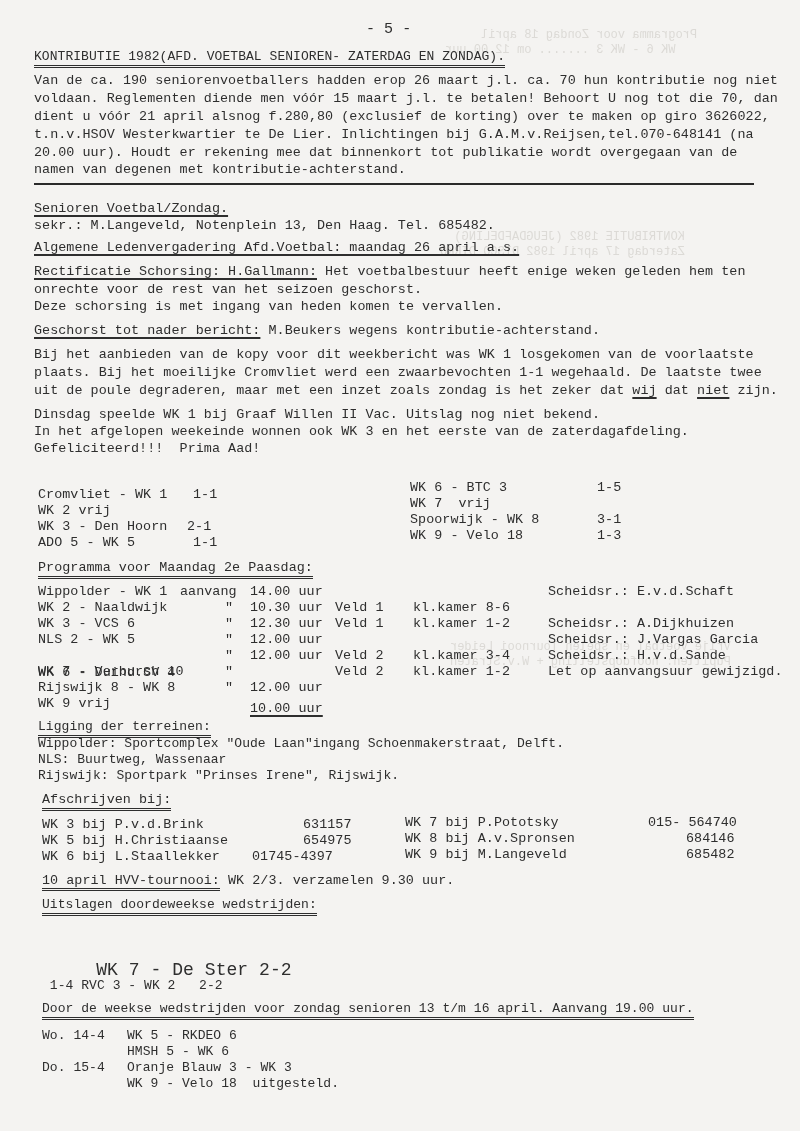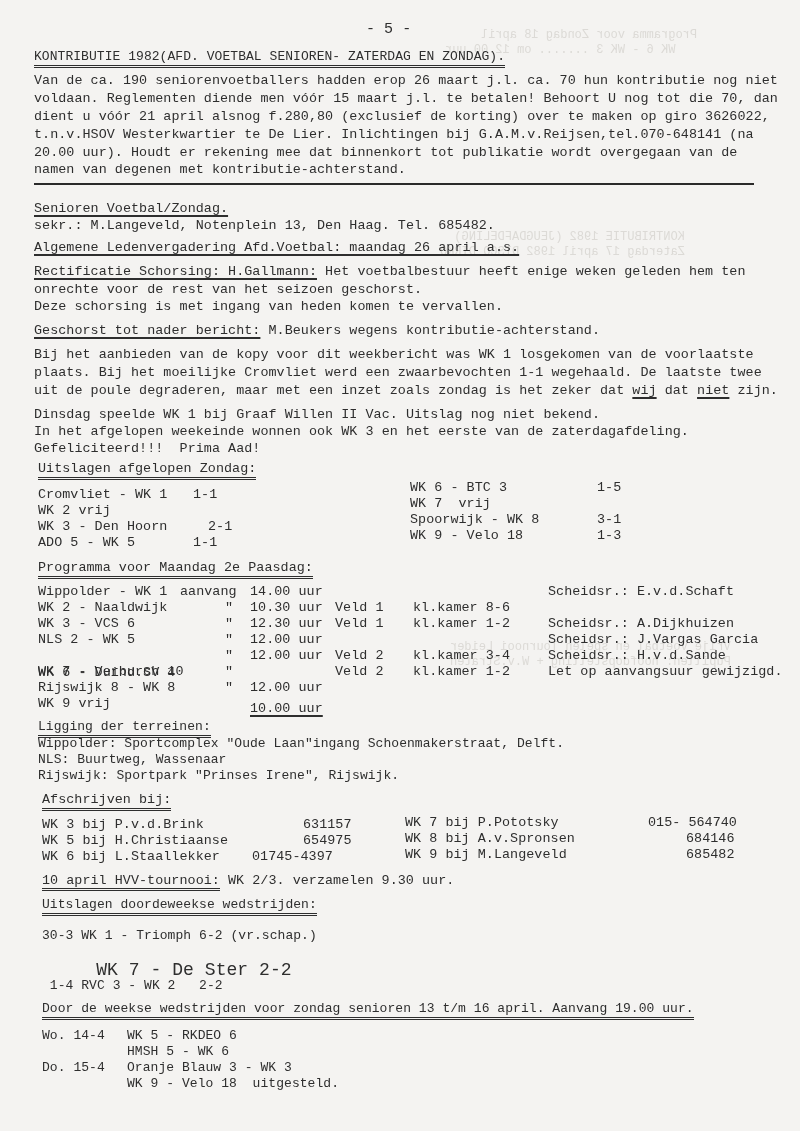--- a/index.html
+++ b/index.html
@@ -57,27 +57,26 @@
 
   <div class="abs" style="left:34px; top:323px;"><span class="ul">Geschorst tot nader bericht:</span><span> M.Beukers wegens kontributie-achterstand.</span></div>
 
   <div class="abs" style="left:34px; top:347px;">Bij het aanbieden van de kopy voor dit weekbericht was WK 1 losgekomen van de voorlaatste</div>
   <div class="abs" style="left:34px; top:365px;">plaats. Bij het moeilijke Cromvliet werd een zwaarbevochten 1-1 wegehaald. De laatste twee</div>
   <div class="abs" style="left:34px; top:383px;"><span>uit de poule degraderen, maar met een inzet zoals zondag is het zeker dat </span><span class="ul">wij</span><span> dat </span><span class="ul">niet</span><span> zijn.</span></div>
   <div class="abs" style="left:34px; top:407px;">Dinsdag speelde WK 1 bij Graaf Willen II Vac. Uitslag nog niet bekend.</div>
   <div class="abs" style="left:34px; top:424px;">In het afgelopen weekeinde wonnen ook WK 3 en het eerste van de zaterdagafdeling.</div>
   <div class="abs" style="left:34px; top:441px;">Gefeliciteerd!!!  Prima Aad!</div>
 
-  <div class="abs dbl" style="left:38px; top:461px;">Uitslagen afgelopen Zondag:</div>
   <div>
     <div class="abs" style="left:38px; top:487px;">Cromvliet - WK 1</div>
     <div class="abs" style="left:193px; top:487px;">1-1</div>
     <div class="abs" style="left:38px; top:503px;">WK 2 vrij</div>
     <div class="abs" style="left:38px; top:519px;">WK 3 - Den Hoorn</div>
-    <div class="abs" style="left:208px; top:519px;text-align:right;">2-1</div>
+    <div class="abs" style="left:187px; top:519px;text-align:right;">2-1</div>
     <div class="abs" style="left:38px; top:535px;">ADO 5 - WK 5</div>
     <div class="abs" style="left:193px; top:535px;">1-1</div>
   </div>
   <div>
     <div class="abs" style="left:410px; top:480px;">WK 6 - BTC 3</div>
     <div class="abs" style="left:597px; top:480px;">1-5</div>
     <div class="abs" style="left:410px; top:496px;">WK 7  vrij</div>
     <div class="abs" style="left:410px; top:512px;">Spoorwijk - WK 8</div>
     <div class="abs" style="left:597px; top:512px;">3-1</div>
     <div class="abs" style="left:410px; top:528px;">WK 9 - Velo 18</div>
@@ -150,21 +149,20 @@
     <div class="abs" style="left:648px; top:815px;">015- 564740</div>
     <div class="abs" style="left:405px; top:831px;">WK 8 bij A.v.Spronsen</div>
     <div class="abs" style="left:686px; top:831px;">684146</div>
     <div class="abs" style="left:405px; top:847px;">WK 9 bij M.Langeveld</div>
     <div class="abs" style="left:686px; top:847px;">685482</div>
   </div>
 
   <div class="abs" style="left:42px; top:873px;"><span class="dbl">10 april HVV-tournooi:</span><span> WK 2/3. verzamelen 9.30 uur.</span></div>
 
   <div class="abs dbl" style="left:42px; top:897px; font-size:13px;">Uitslagen doordeweekse wedstrijden:</div>
-  <div class="abs" style="left:42px; top:928px; font-size:13px;">30-3 WK 1 - Triomph 6-2 (vr.schap.)</div>
   <div class="abs" style="left:42px; top:962px; font-size:18px;text-align:center;">     WK 7 - De Ster 2-2</div>
   <div class="abs" style="left:42px; top:978px; font-size:13px;"> 1-4 RVC 3 - WK 2   2-2</div>
 
   <div class="abs dbl" style="left:42px; top:1001px; font-size:13px;">Door de weekse wedstrijden voor zondag senioren 13 t/m 16 april. Aanvang 19.00 uur.</div>
   <div>
     <div class="abs" style="left:42px; top:1028px; font-size:13px;">Wo. 14-4</div>
     <div class="abs" style="left:127px; top:1028px; font-size:13px;">WK 5 - RKDEO 6</div>
     <div class="abs" style="left:127px; top:1044px; font-size:13px;">HMSH 5 - WK 6</div>
     <div class="abs" style="left:42px; top:1060px; font-size:13px;">Do. 15-4</div>
     <div class="abs" style="left:127px; top:1060px; font-size:13px;">Oranje Blauw 3 - WK 3</div>

